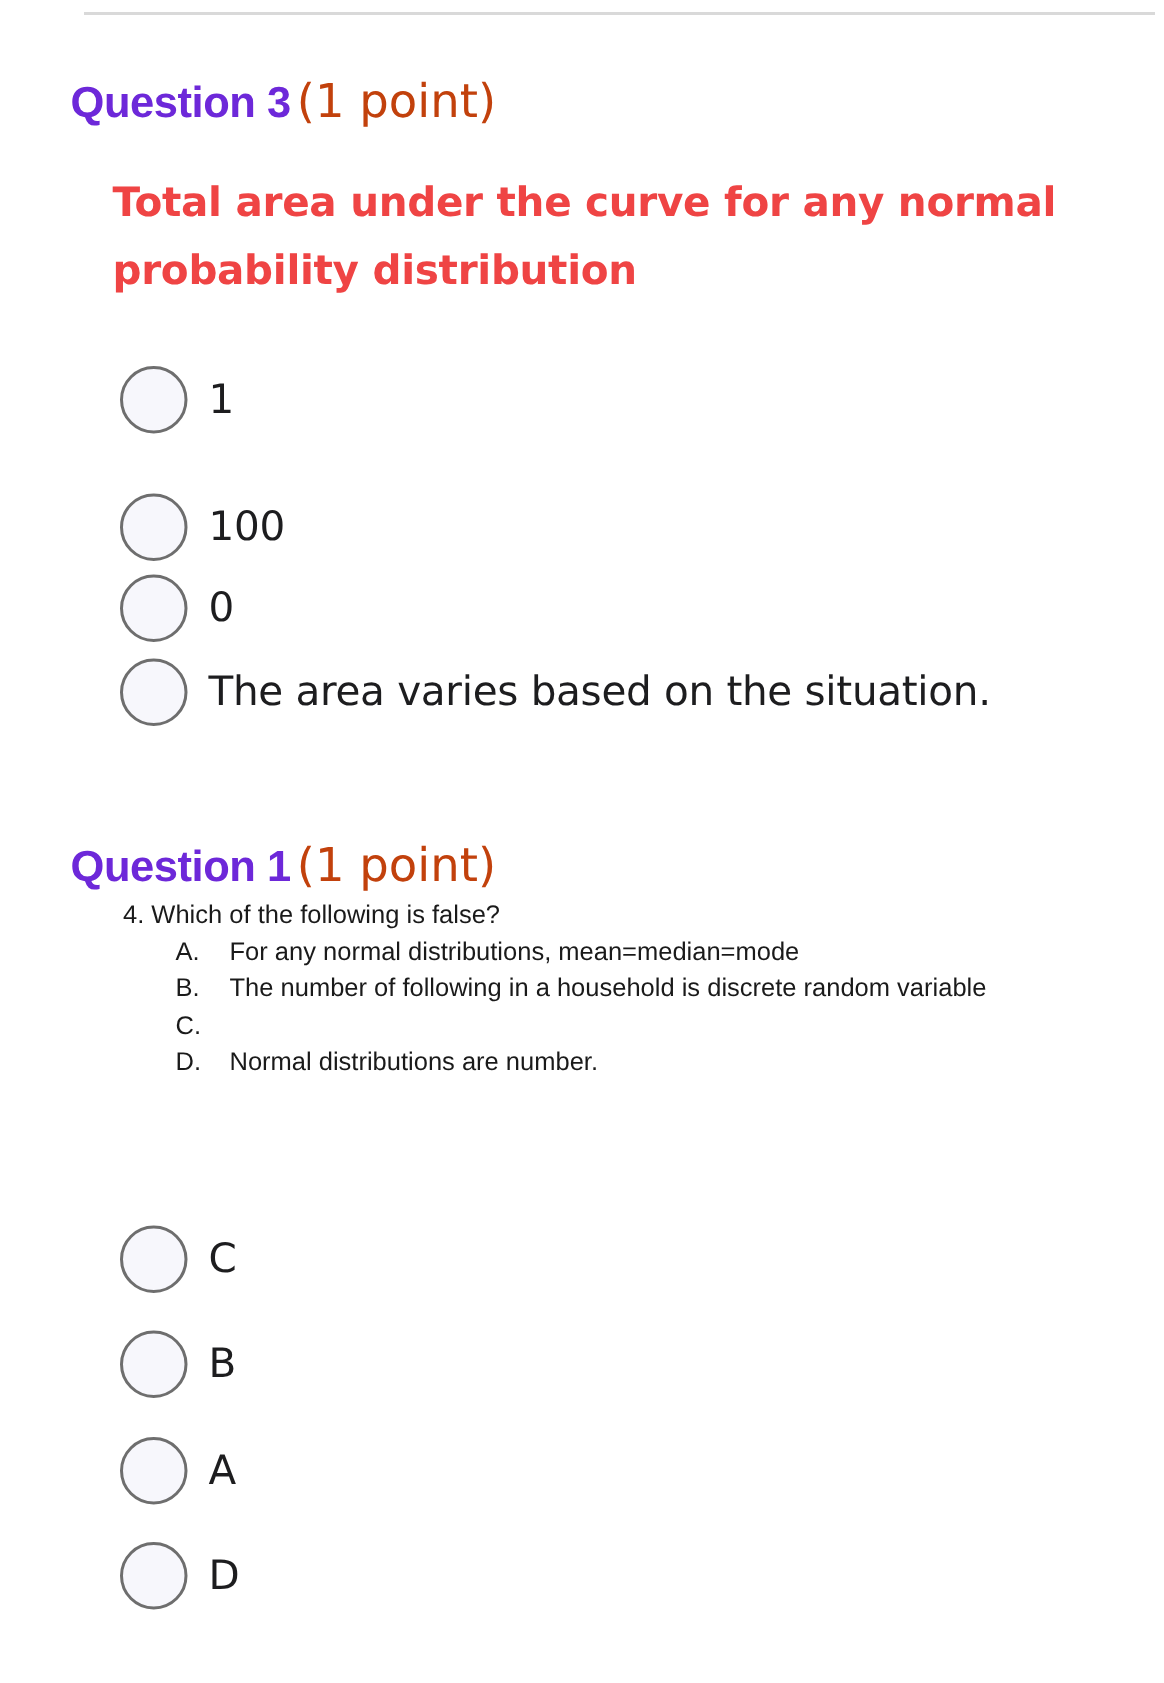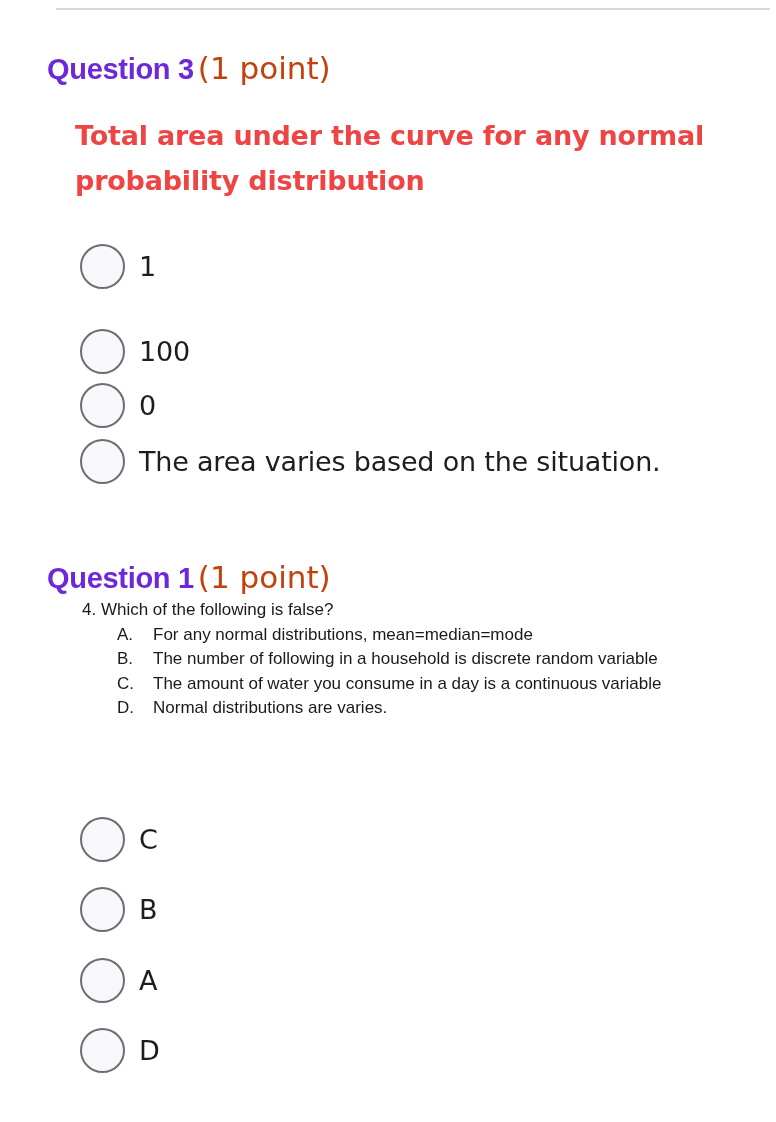--- a/index.html
+++ b/index.html
@@ -155,25 +155,24 @@
   <div class="item">
     <span class="letter">A.</span>
     <span class="text">For any normal distributions, mean=median=mode</span>
   </div>
   <div class="item">
     <span class="letter">B.</span>
     <span class="text">The number of following in a household is discrete random variable</span>
   </div>
   <div class="item">
     <span class="letter">C.</span>
-    <span class="text">The amount of water you consume in a day is a continuous variable</span>
   </div>
   <div class="item">
     <span class="letter">D.</span>
-    <span class="text">Normal distributions are varies.</span>
+    <span class="text">Normal distributions are number.</span>
   </div>
 </div>
 
 <div class="option" style="top:816px">
   <span class="radio"></span>
   <span class="option-label">C</span>
 </div>
 <div class="option" style="top:886px">
   <span class="radio"></span>
   <span class="option-label">B</span>

